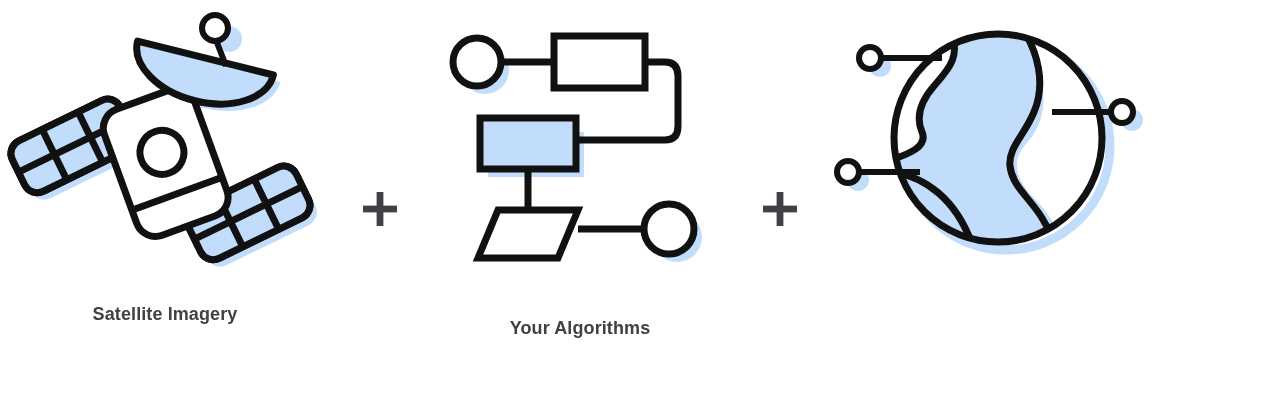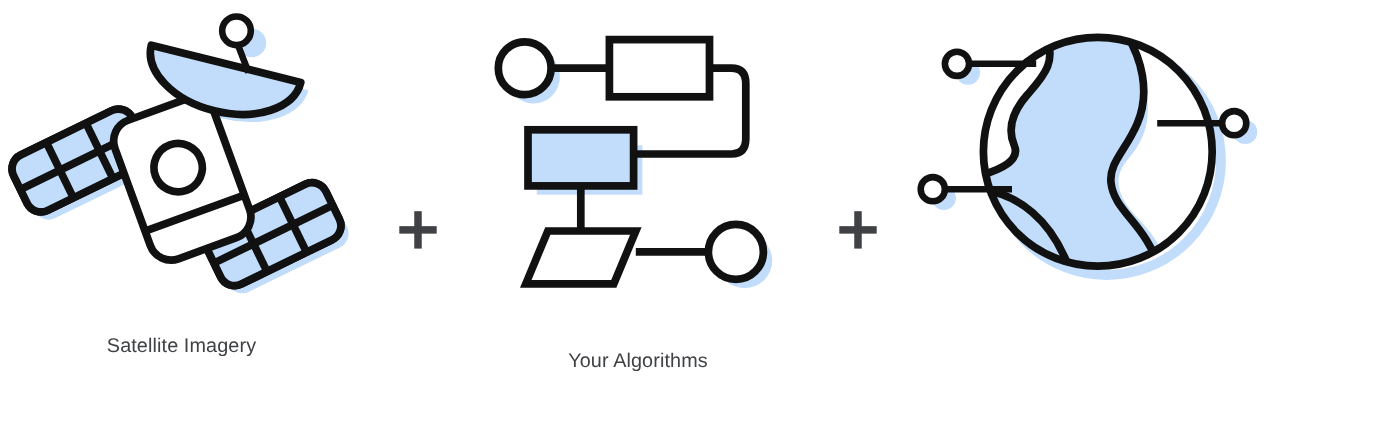--- a/index.html
+++ b/index.html
@@ -15,20 +15,21 @@
     overflow: hidden;
   }
   .stage {
     position: relative;
     width: 1261px;
     height: 405px;
     background: #ffffff;
     display: flex;
     flex-direction: row;
     align-items: stretch;
+    font-weight: bold;
   }
   .panel {
     position: relative;
     display: flex;
     flex-direction: column;
     align-items: center;
     justify-content: flex-start;
   }
   .panel-satellite { width: 330px; }
   .panel-algorithms { width: 300px; margin-top: 14px; }

